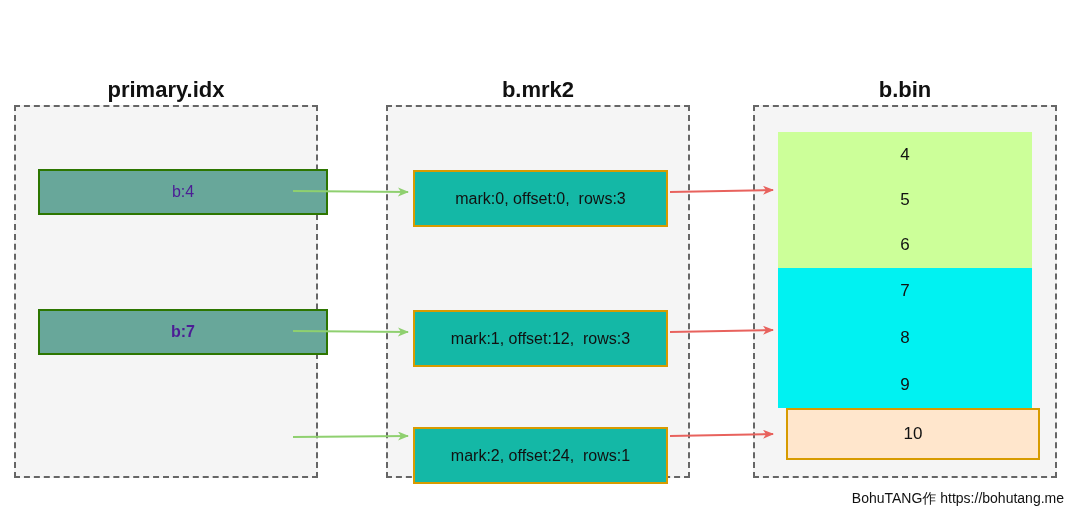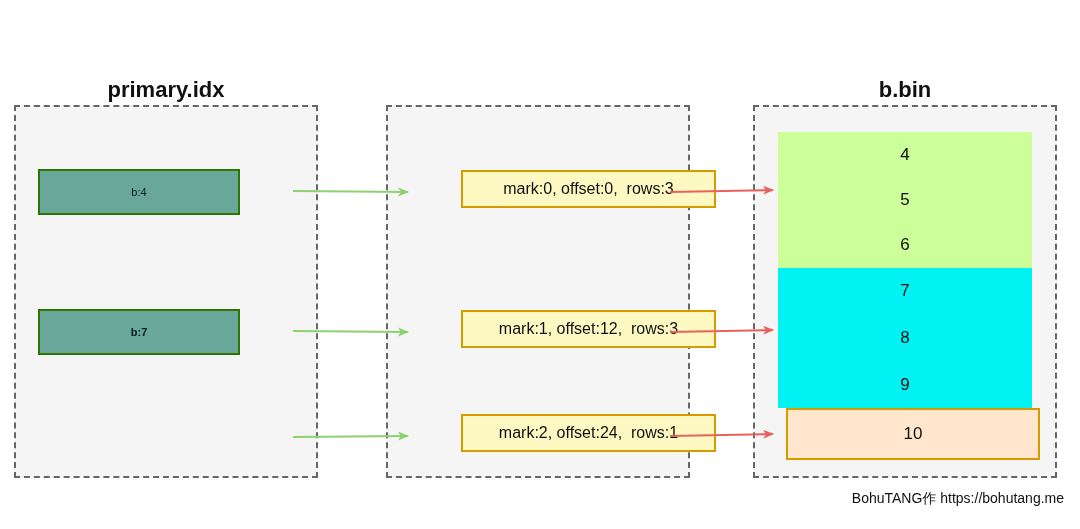--- a/index.html
+++ b/index.html
@@ -23,33 +23,33 @@
   .lbl-mrk2{left:386px;width:304px;top:77px;}
   .lbl-bin{left:753px;width:304px;top:77px;}
   .panel{
     position:absolute;top:105px;width:304px;height:373px;
     background:#f5f5f5;border:2px dashed #666666;box-sizing:border-box;
   }
   .panel-primary{left:14px;}
   .panel-mrk2{left:386px;}
   .panel-bin{left:753px;}
   .idx-box{
-    position:absolute;left:38px;width:202px;height:46px;
+    position:absolute;left:38px;width:290px;height:46px;
     background:#68a79a;border:2px solid #2d7600;box-sizing:border-box;
     display:flex;align-items:center;justify-content:center;
-    color:#0f172a;font-size:11px;
+    color:#4c1d95;font-size:16px;
   }
   .idx-0{top:169px;} .idx-1{top:309px;font-weight:bold;} .idx-2{top:414px;}
   .mark-box{
-    position:absolute;left:413px;width:255px;height:38px;
-    background:#fef9c3;border:2px solid #d79b00;box-sizing:border-box;
+    position:absolute;left:413px;width:255px;height:57px;
+    background:#14b8a6;border:2px solid #d79b00;box-sizing:border-box;
     display:flex;align-items:center;justify-content:center;
-    color:#111;font-size:16px;white-space:pre;margin-left:48px;
+    color:#111;font-size:16px;white-space:pre;
   }
-  .mark-0{top:170px;} .mark-1{top:310px;text-align:right;} .mark-2{top:414px;}
+  .mark-0{top:170px;} .mark-1{top:310px;text-align:right;} .mark-2{top:427px;}
   .bin-block{
     position:absolute;left:778px;width:254px;box-sizing:border-box;
     display:flex;flex-direction:column;
   }
   .bin-green{top:132px;height:136px;background:#ccff99;}
   .bin-cyan{top:268px;height:140px;background:#00f2f2;}
   .bin-peach{top:408px;height:52px;background:#ffe6cc;border:2px solid #d79b00;margin-left:8px;}
   .bin-row{
     flex:1;display:flex;align-items:center;justify-content:center;
     font-size:17px;color:#111;
@@ -60,20 +60,21 @@
     font-size:14px;color:#111;
   }
 </style>
 </head>
 <body>
 
 <div class="stage">
 
 
   <div class="col-label lbl-primary">primary.idx</div>
+  <div class="col-label lbl-mrk2">b.mrk2</div>
   <div class="col-label lbl-bin">b.bin</div>
 
   <div class="panel panel-primary"></div>
   <div class="panel panel-mrk2"></div>
   <div class="panel panel-bin"></div>
 
   <div class="idx-box idx-0">b:4</div>
   <div class="idx-box idx-1">b:7</div>
 
   <div class="mark-box mark-0">mark:0, offset:0,  rows:3</div>

